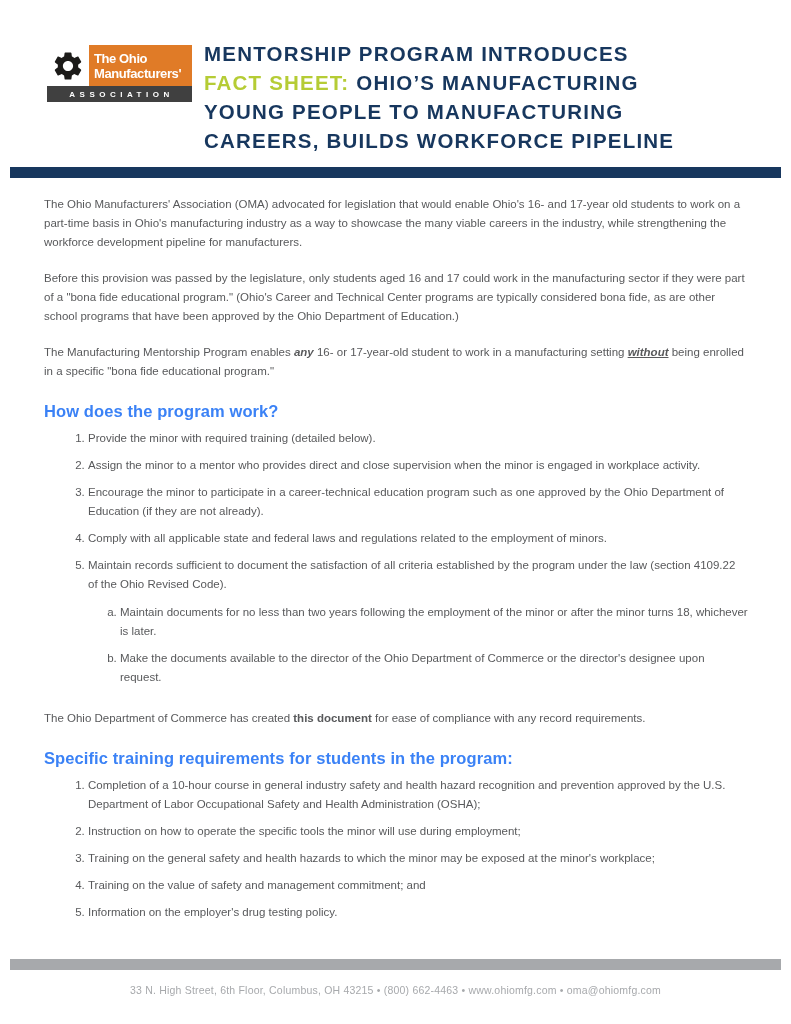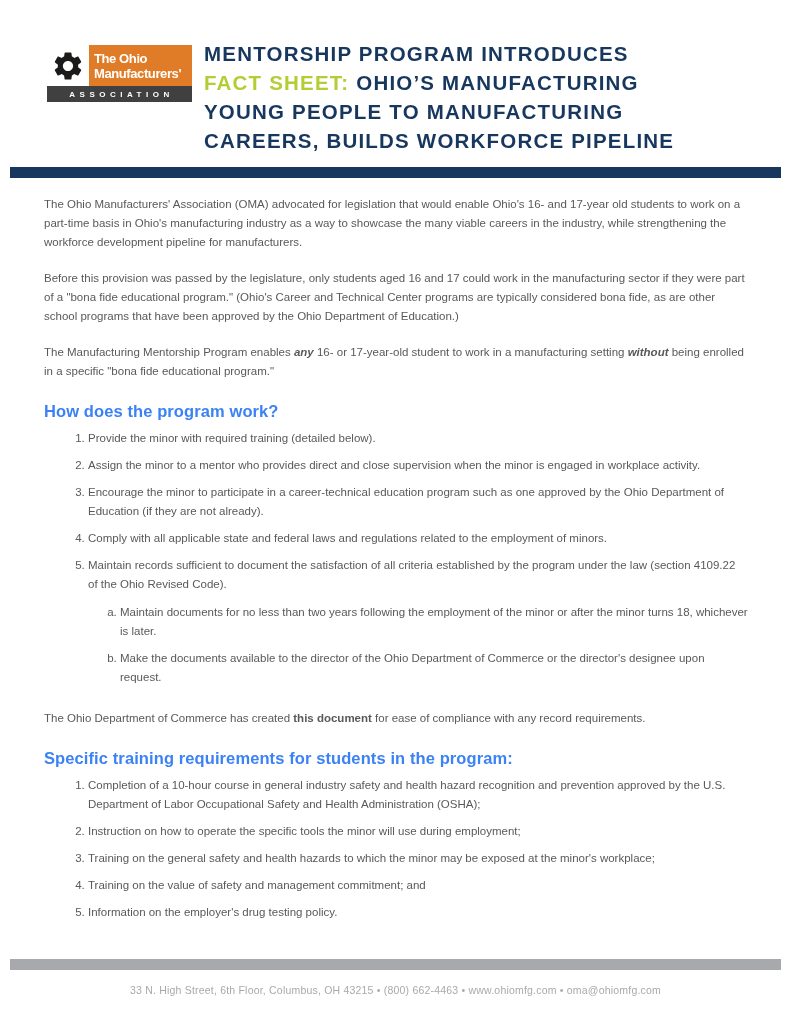--- a/index.html
+++ b/index.html
@@ -67,21 +67,21 @@
     <div class="tline navy">CAREERS, BUILDS WORKFORCE PIPELINE</div>
   </h1>
 </div>
 
 <div class="divider"></div>
 
 <div class="main">
 
   <p><span>The Ohio Manufacturers' Association (OMA) advocated for legislation that would enable Ohio's 16- and 17-year old students to work on a part-time basis in Ohio's manufacturing industry as a way to showcase the many viable careers in the industry, while strengthening the workforce development pipeline for manufacturers.</span></p>
   <p><span>Before this provision was passed by the legislature, only students aged 16 and 17 could work in the manufacturing sector if they were part of a "bona fide educational program." (Ohio's Career and Technical Center programs are typically considered bona fide, as are other school programs that have been approved by the Ohio Department of Education.)</span></p>
-  <p><span>The Manufacturing Mentorship Program enables </span><span style="font-weight: bold; font-style: italic;">any</span><span> 16- or 17-year-old student to work in a manufacturing setting </span><span style="font-weight: bold; font-style: italic;">without</span><span> being enrolled in a specific "bona fide educational program."</span></p>
+  <p><span>The Manufacturing Mentorship Program enables </span><span style="font-weight: bold; font-style: italic;">any</span><span> 16- or 17-year-old student to work in a manufacturing setting </span><span style="font-weight: bold; font-style: italic; text-decoration: underline;">without</span><span> being enrolled in a specific "bona fide educational program."</span></p>
 
   <h2 class="sect">How does the program work?</h2>
 
   <ol class="num">
     <li>Provide the minor with required training (detailed below).</li>
     <li>Assign the minor to a mentor who provides direct and close supervision when the minor is engaged in workplace activity.</li>
     <li>Encourage the minor to participate in a career-technical education program such as one approved by the Ohio Department of Education (if they are not already).</li>
     <li>Comply with all applicable state and federal laws and regulations related to the employment of minors.</li>
     <li>
       <span>Maintain records sufficient to document the satisfaction of all criteria established by the program under the law (section 4109.22 of the Ohio Revised Code).</span>

